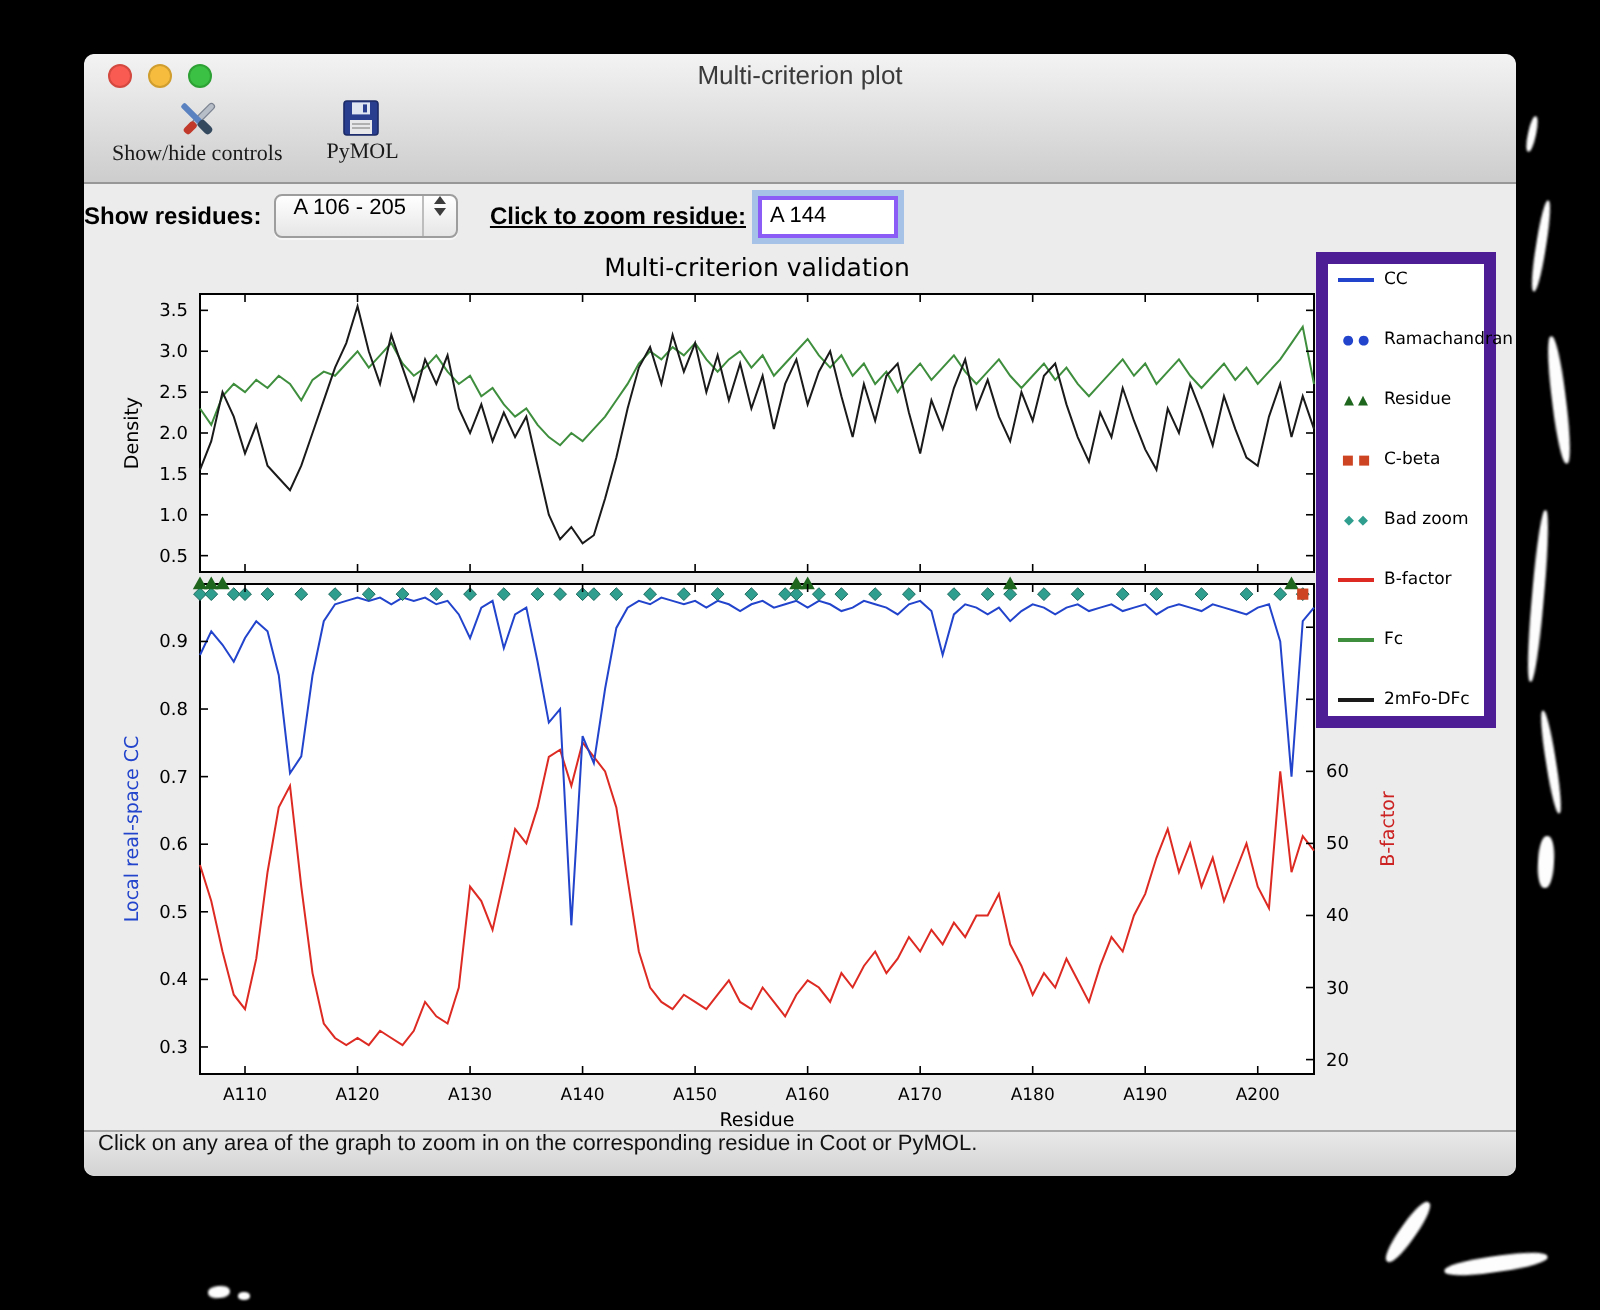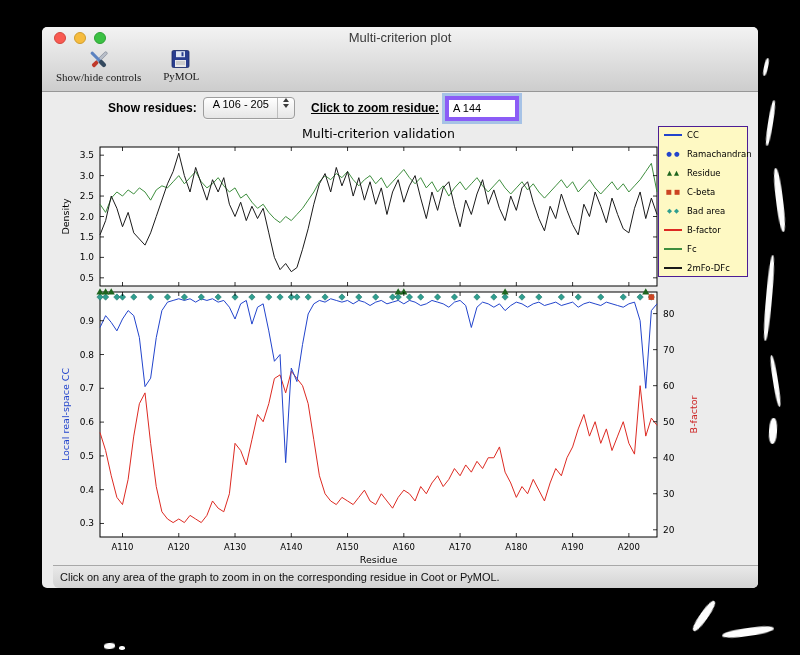--- a/index.html
+++ b/index.html
@@ -14,41 +14,41 @@
   .title{text-align:center;font-size:13px;line-height:22px;color:#3a3a3a;}
   .lights{position:absolute;left:12px;top:5px;display:flex;gap:8px;}
   .light{width:12px;height:12px;border-radius:50%;display:inline-block;box-sizing:border-box;}
   .light.red{background:#f95a52;border:1px solid #d3483f;}
   .light.yellow{background:#f6bc3e;border:1px solid #d09e2e;}
   .light.green{background:#3bc143;border:1px solid #2ea135;}
   .toolbar{display:flex;gap:22px;padding:1px 0 0 14px;align-items:flex-start;font-family:Liberation Serif, serif;}
   .tool{display:flex;flex-direction:column;align-items:center;font-size:11px;color:#1a1a1a;cursor:default;}
   .tool svg{margin-bottom:1px;}
   .controls{position:absolute;left:0;top:65px;right:0;height:32px;display:flex;align-items:center;
-            padding-left:18px;font-size:12px;color:#000;margin-left:48px;}
+            padding-left:0;font-size:12px;color:#000;}
   .lbl{font-weight:bold;margin-right:6px;}
   .zoomlbl{margin-left:16px;text-decoration:underline;}
   .popup{height:20px;background:linear-gradient(#ffffff,#e6e6e6);border:1px solid #9d9d9d;border-radius:4px;
          display:flex;font-size:11px;padding:0 5px 0 9px;box-shadow:0 1px 0 rgba(255,255,255,.6);}
   .arrows{margin-left:8px;border-left:1px solid #bdbdbd;padding-left:5px;display:flex;flex-direction:column;align-items:center;}
   .arrows i{display:block;width:0;height:0;border-left:3.5px solid transparent;border-right:3.5px solid transparent;}
   .arrows .up{border-bottom:4px solid #3c3c3c;margin-bottom:2px;}
   .arrows .down{border-top:4px solid #3c3c3c;}
-  .zoom-input{width:58px;height:15px;border:4px solid #8b5cf6;font-size:11px;padding:1px 4px;
+  .zoom-input{width:58px;height:15px;border:2px solid #8b5cf6;font-size:11px;padding:1px 4px;
               font-family:"Liberation Sans",sans-serif;box-shadow:0 0 0 3px rgba(110,160,225,.55);outline:none;}
   .figure{position:absolute;left:13px;top:98px;width:695px;height:440px;}
   #plot-svg text{font-family:"DejaVu Sans",sans-serif;}
-  .legend{position:absolute;left:603px;top:1px;width:90px;box-sizing:border-box;background:#fef9c3;
-          border:1px solid #4c1d95;padding:3px 4px;display:flex;flex-direction:column;gap:9px;}
+  .legend{position:absolute;left:603px;top:1px;width:90px;box-sizing:border-box;background:#ffffff;
+          border:6px solid #4c1d95;padding:3px 4px;display:flex;flex-direction:column;gap:20px;}
   .legend-item{display:flex;align-items:center;gap:4px;font-size:8.5px;
                font-family:"DejaVu Sans",sans-serif;color:#000;white-space:nowrap;}
   .legend-sym{width:20px;display:inline-flex;justify-content:center;align-items:center;flex:0 0 20px;}
   .legend-line{display:inline-block;width:18px;height:1.4px;}
-  .statusbar{position:absolute;left:11px;right:0;bottom:0;height:22px;background:linear-gradient(#e9e9e9,#d3d3d3);
-             border-top:1px solid #a8a8a8;border-radius:0 0 6px 6px;display:flex;align-items:center;
+  .statusbar{position:absolute;left:0;right:0;bottom:0;height:22px;background:linear-gradient(#e9e9e9,#d3d3d3);
+             border-top:1px solid #a8a8a8;border-radius:0 0 6px 6px;display:flex;align-items:flex-start;
              padding-left:7px;font-size:11px;color:#111;}
   .scratch{position:absolute;background:#fdfdfd;border-radius:45%;filter:blur(.4px);}
 </style>
 </head>
 <body>
 
 <div class="stage">
 
   <div class="window">
 
@@ -275,21 +275,21 @@
           <div class="legend-item">
             <span class="legend-sym" style="color: rgb(30, 101, 30); font-size: 6.5px;">▲ ▲</span>
             <span>Residue</span>
           </div>
           <div class="legend-item">
             <span class="legend-sym" style="color: rgb(204, 68, 34); font-size: 6.5px;">■ ■</span>
             <span>C-beta</span>
           </div>
           <div class="legend-item">
             <span class="legend-sym" style="color: rgb(47, 158, 143); font-size: 6.5px;">◆ ◆</span>
-            <span>Bad area</span>
+            <span>Bad zoom</span>
           </div>
           <div class="legend-item">
             <span class="legend-sym">
               <span class="legend-line" style="background: rgb(221, 42, 34);"></span>
             </span>
             <span>B-factor</span>
           </div>
           <div class="legend-item">
             <span class="legend-sym">
               <span class="legend-line" style="background: rgb(62, 142, 62);"></span>

